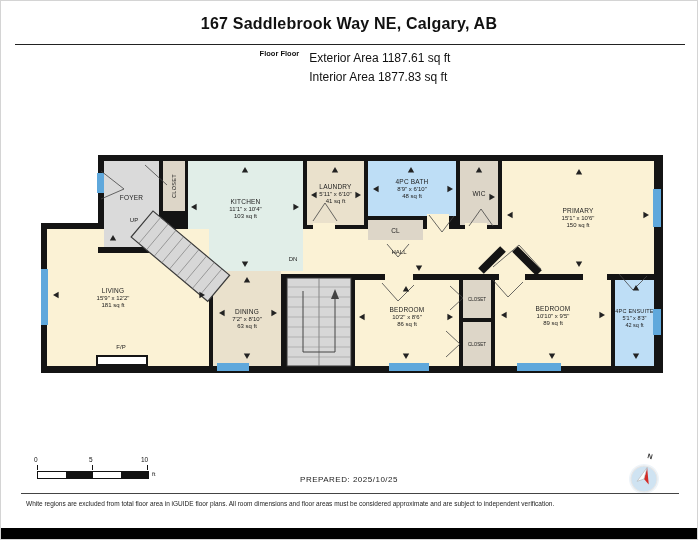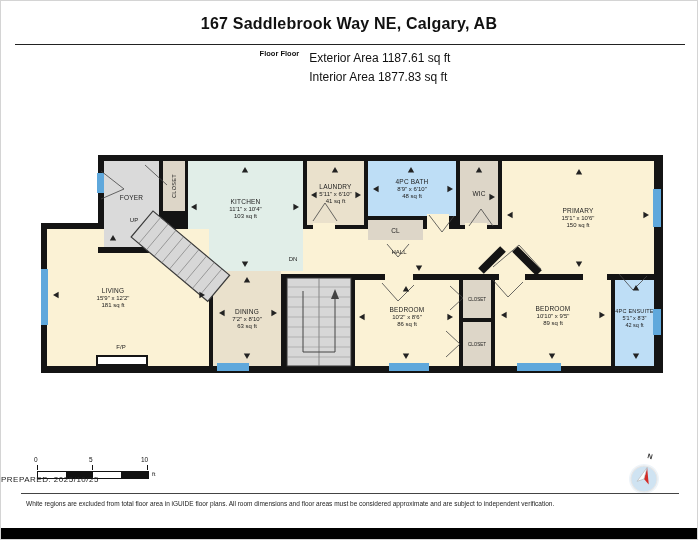--- a/index.html
+++ b/index.html
@@ -23,21 +23,21 @@
   .flabel{position:absolute;font-size:6px;color:#1c1c1c;text-align:center;z-index:12;}
   .vert{transform:rotate(-90deg);font-size:5.5px;letter-spacing:.3px;white-space:nowrap;}
   #fp-box{position:absolute;left:95px;top:354px;width:52px;height:11px;background:#fff;border:2px solid #141414;box-sizing:border-box;}
   #overlay{position:absolute;left:40px;top:154px;z-index:10;pointer-events:none;}
   
   #scalebar{position:absolute;left:36px;top:470px;width:110px;height:6px;border:1px solid #111;display:flex;box-sizing:content-box;}
   #scalebar div{height:100%;}
   .tick{position:absolute;width:1px;height:5px;background:#111;top:464px;}
   .snum{position:absolute;top:455px;font-size:6.5px;}
   #sunit{position:absolute;left:151px;top:470px;font-size:6px;}
-  #prepared{position:absolute;left:0;right:0;top:474px;text-align:left;font-size:8px;letter-spacing:.5px;color:#222;}
+  #prepared{position:absolute;left:0;right:0;top:474px;text-align:center;font-size:8px;letter-spacing:.5px;color:#222;}
   
   #frule{position:absolute;left:20px;top:492px;width:658px;height:1px;background:#444;}
   #disclaimer{position:absolute;left:25px;top:499px;width:600px;font-size:6.5px;color:#222;}
   #bottombar{position:absolute;left:0;top:527px;width:698px;height:13px;background:#000;}
   #compass{position:absolute;left:620px;top:448px;}
 </style>
 </head>
 <body>
 
 <div id="page">

